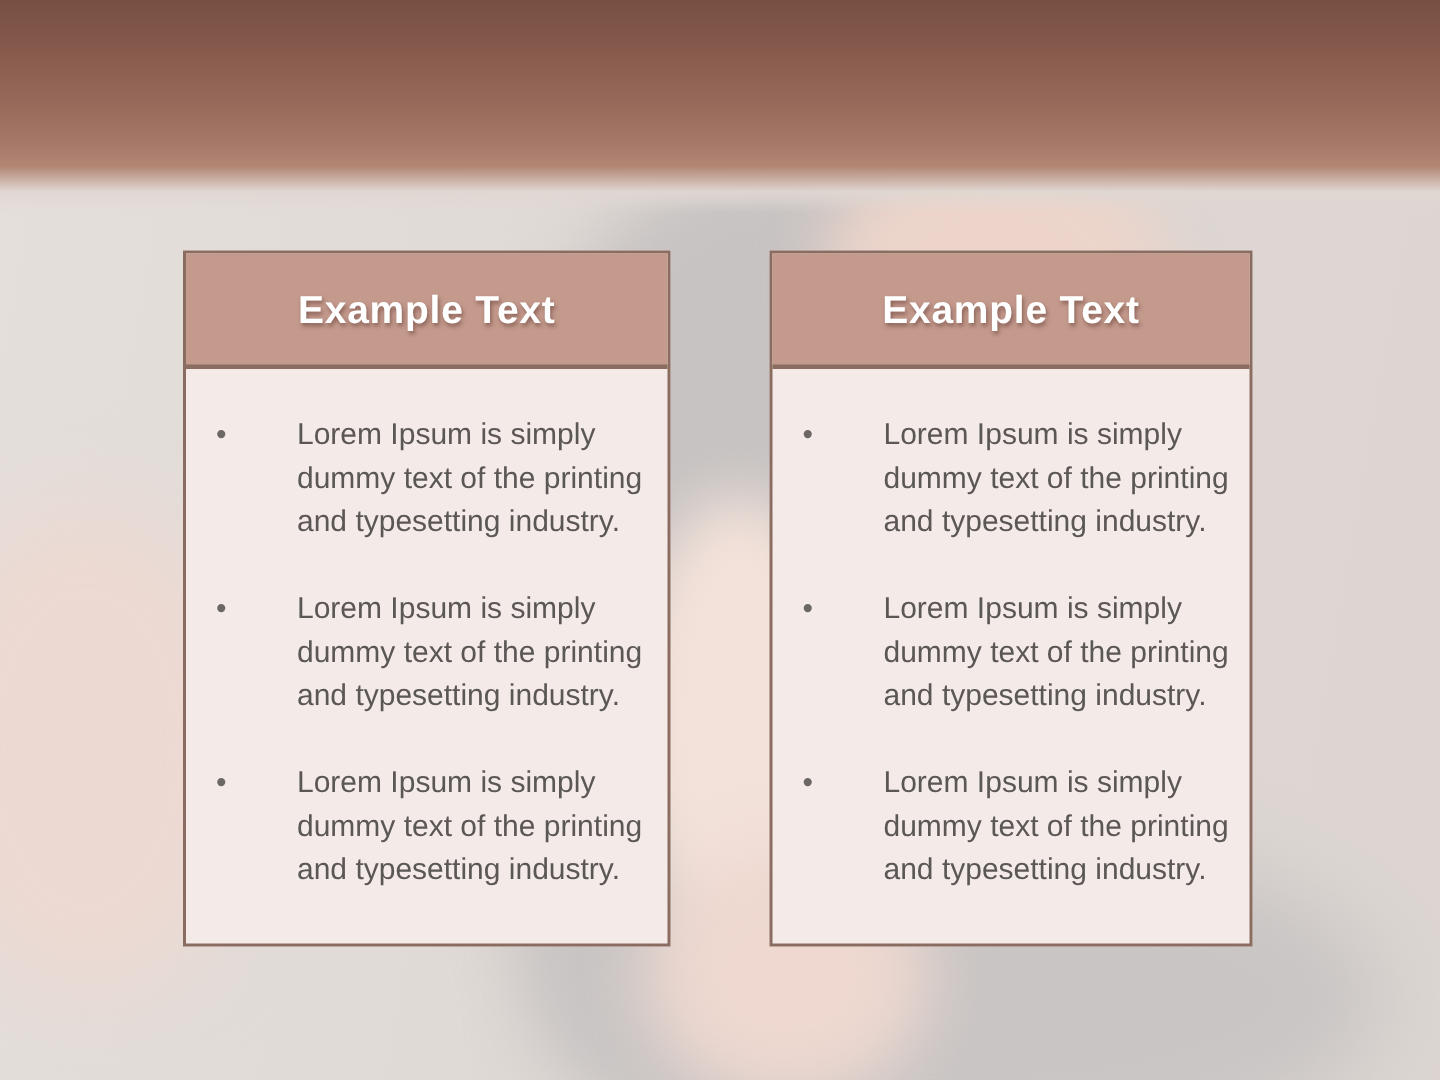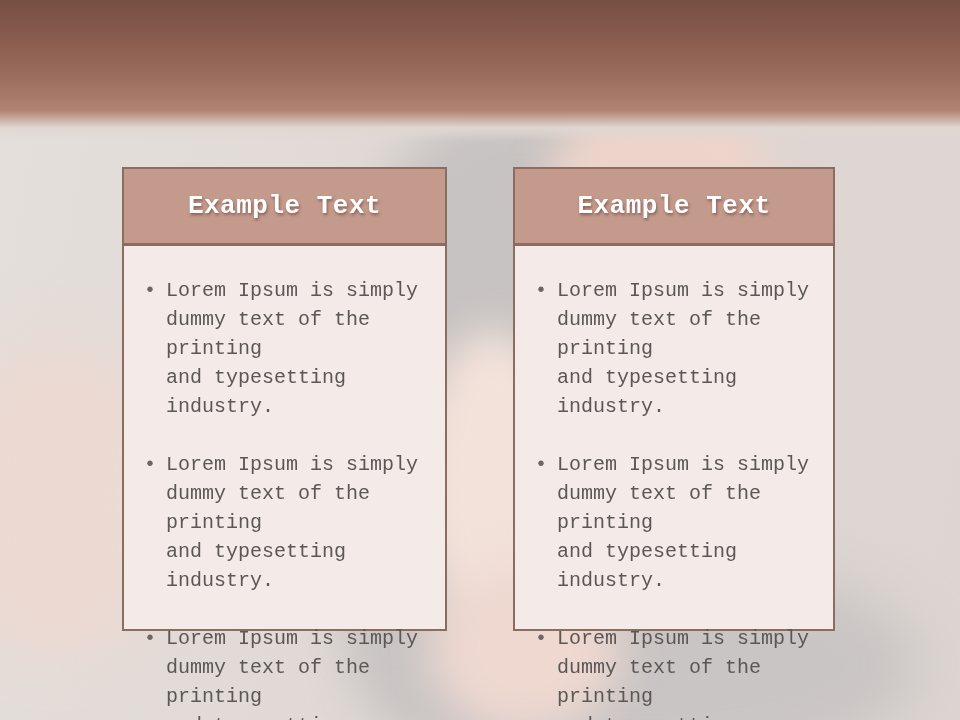--- a/index.html
+++ b/index.html
@@ -30,38 +30,38 @@
     color:#ffffff;font-size:31px;line-height:40px;
     text-shadow:0 2px 4px rgba(70,35,28,0.45);
     white-space:nowrap;
   }
   .title-bold{font-weight:bold;}
   .title-rest{font-weight:normal;margin-left:9px;}
 
   
   .text-box{
     position:absolute;top:167px;height:464px;box-sizing:border-box;
-    border:2px solid #8a6c61;background:#f4ebe8;font-family:Liberation Mono, monospace;
+    border:2px solid #8a6c61;background:#f4ebe8;
   }
   .box-left{left:122px;width:325px;}
   .box-right{left:513px;width:322px;}
   .box-header{
     height:77px;box-sizing:border-box;
     background:#c49a8d;border-bottom:3px solid #8a6c61;
     display:flex;align-items:center;justify-content:center;
     color:#ffffff;font-weight:bold;font-size:26px;letter-spacing:0.5px;
     text-shadow:1px 2px 3px rgba(90,50,42,0.55);
   }
   .box-body{padding:30px 12px 0 20px;}
   .bullet-item{
     display:flex;margin-bottom:29px;
     color:#5b5755;font-size:20px;line-height:29px;
   }
   .bullet-marker{flex:none;width:22px;color:#6b6764;}
-  .bullet-text{white-space:pre-line;}
+  .bullet-text{white-space:pre-line;margin-left:32px;}
 </style>
 </head>
 <body>
 
 <div class="slide">
 
   <div class="blob blob-torso"></div>
   <div class="blob blob-legs"></div>
   <div class="blob blob-head"></div>
   <div class="blob blob-arm-left"></div>

